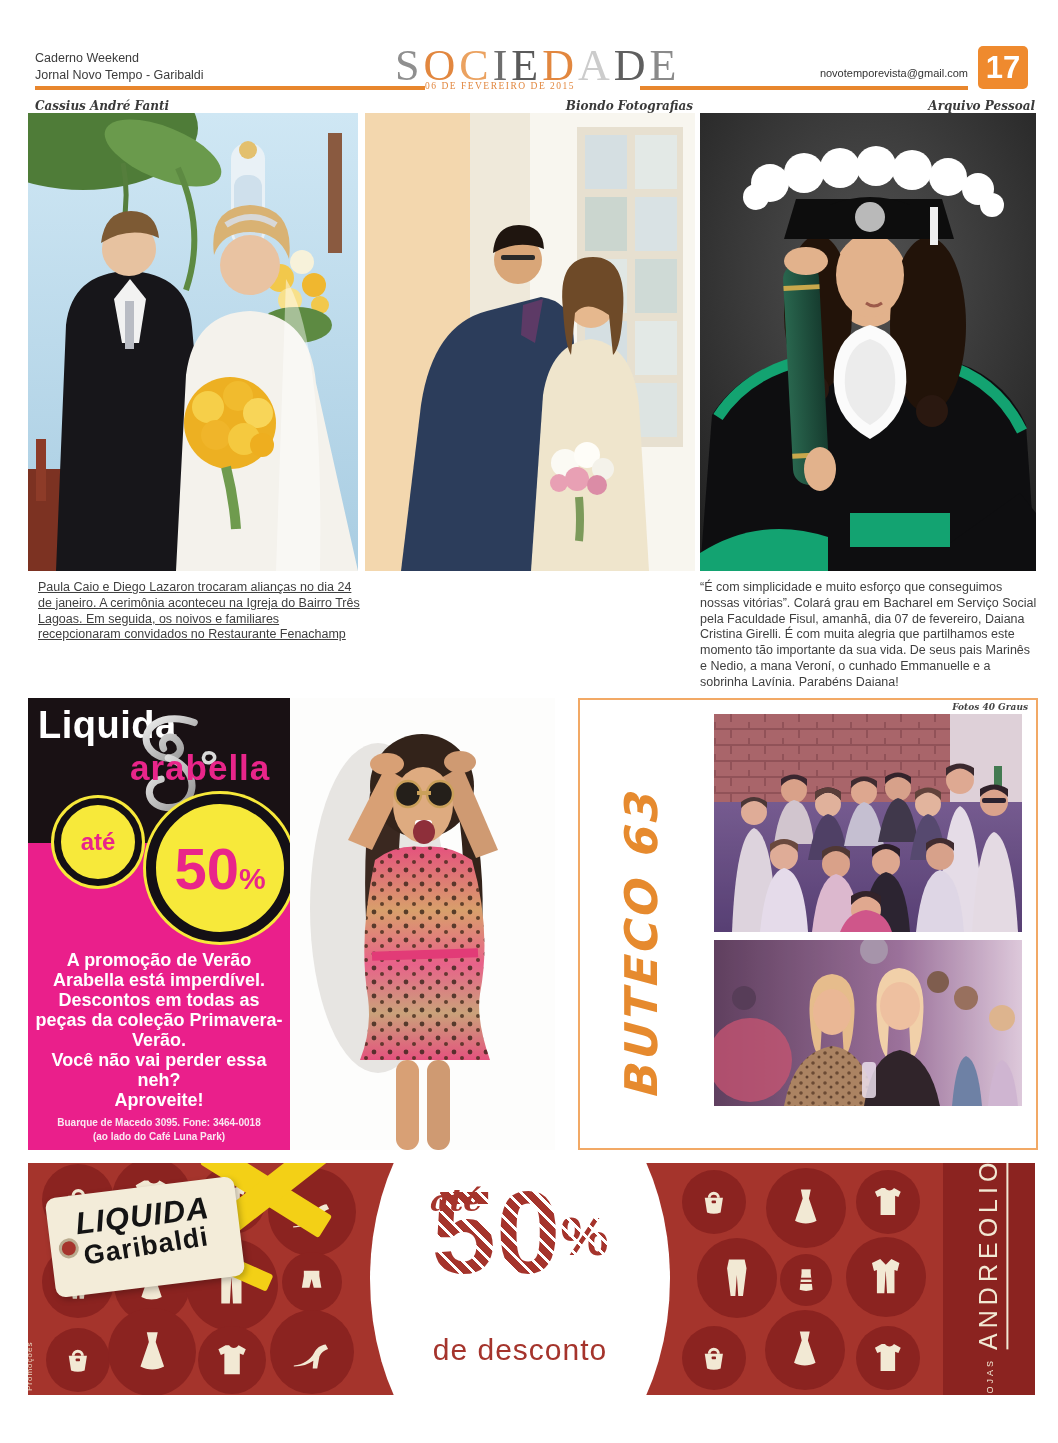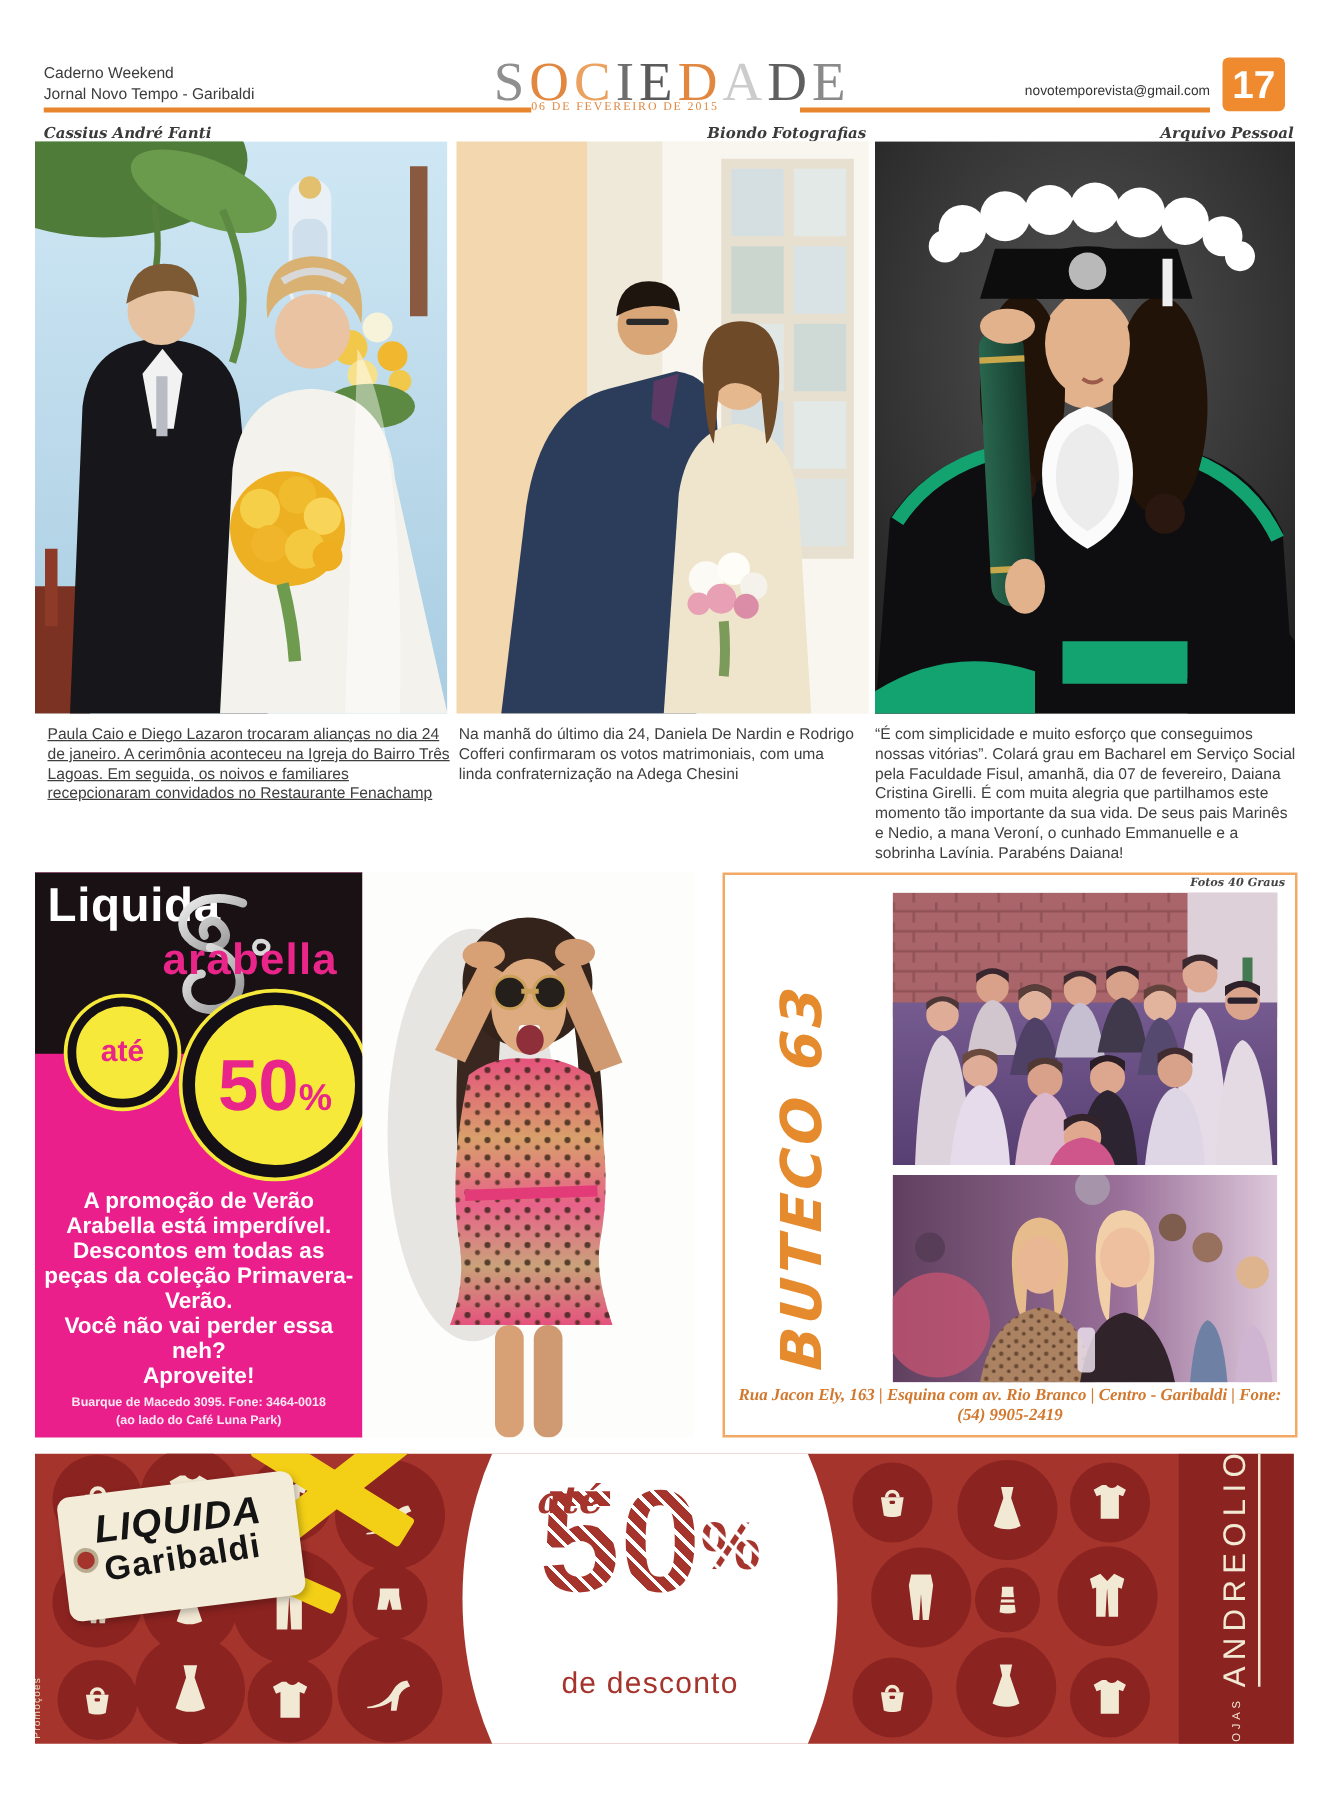--- a/index.html
+++ b/index.html
@@ -81,21 +81,21 @@
   .banner-ate{left:402px;top:20px;font-family:"DejaVu Serif",serif;font-style:italic;font-weight:bold;
               font-size:30px;color:#a5342c;z-index:4;}
   .banner-big{left:342px;top:12px;width:300px;text-align:center;z-index:3;
               font-weight:bold;color:#a5342c;}
   .banner-50{font-size:116px;line-height:1;font-weight:bold;}
   .banner-pct{font-size:54px;font-weight:bold;vertical-align:18px;}
   @supports ((-webkit-background-clip:text)){
     .striped{background:repeating-linear-gradient(45deg,#a5342c 0 7px,#ffffff 7px 10px);
              -webkit-background-clip:text;background-clip:text;color:transparent;}
   }
-  .banner-desc{left:342px;top:170px;width:300px;text-align:center;font-size:24px;color:#a5342c;
+  .banner-desc{left:342px;top:170px;width:300px;text-align:center;font-size:30px;color:#a5342c;
                letter-spacing:1px;z-index:3;}
   .tag{left:22px;top:24px;width:190px;height:100px;background:#f3ecd9;border-radius:10px;
        transform:rotate(-7deg);z-index:3;box-shadow:2px 3px 6px rgba(0,0,0,.25);
        text-align:center;padding-top:14px;box-sizing:border-box;color:#141414;}
   .tag .l1{font-size:31px;font-weight:bold;font-style:italic;letter-spacing:1px;line-height:30px;}
   .tag .l2{font-size:27px;font-weight:bold;letter-spacing:1px;transform:rotate(-2deg);}
   .tag-hole{position:absolute;left:8px;top:42px;width:14px;height:14px;border-radius:50%;
             background:#a5342c;border:3px solid #b9ab8f;}
   .xbar{position:absolute;background:#f3d016;z-index:2;border-radius:3px;}
   .x1{left:168px;top:14px;width:140px;height:26px;transform:rotate(32deg);}
@@ -267,21 +267,20 @@
         <rect x="88" y="150" width="36" height="222" rx="16" fill="url(#tube)"></rect>
         <rect x="88" y="172" width="36" height="5" fill="#c9a84c"></rect>
         <rect x="88" y="340" width="36" height="5" fill="#c9a84c"></rect>
       </g>
       <ellipse cx="106" cy="148" rx="22" ry="14" fill="#e2b28c"></ellipse>
       <ellipse cx="120" cy="356" rx="16" ry="22" fill="#e2b28c"></ellipse>
     </svg>
   </div>
 
   <div class="abs caption cap1">Paula Caio e Diego Lazaron trocaram alianças no dia 24 de janeiro. A cerimônia aconteceu na Igreja do Bairro Três Lagoas. Em seguida, os noivos e familiares recepcionaram convidados no Restaurante Fenachamp</div>
-  <div class="abs caption cap2">Na manhã do último dia 24, Daniela De Nardin e Rodrigo Cofferi confirmaram os votos matrimoniais, com uma linda confraternização na Adega Chesini</div>
   <div class="abs caption cap3">“É com simplicidade e muito esforço que conseguimos nossas vitórias”. Colará grau em Bacharel em Serviço Social pela Faculdade Fisul, amanhã, dia 07 de fevereiro, Daiana Cristina Girelli. É com muita alegria que partilhamos este momento tão importante da sua vida. De seus pais Marinês e Nedio, a mana Veroní, o cunhado Emmanuelle e a sobrinha Lavínia. Parabéns Daiana!</div>
 
   <div class="abs ad">
     <div class="ad-left">
       <div class="ad-black"></div>
       <div class="abs ad-liquida">Liquida</div>
       <svg class="abs ad-swirl" width="118" height="118" viewBox="0 0 100 100">
         <defs>
             <linearGradient id="silver" x1="0" y1="0" x2="1" y2="1">
           <stop offset="0" stop-color="#efefef"></stop>
@@ -444,21 +443,20 @@
         <path d="M96 80 q-4 -44 22 -46 q26 2 22 46 q-2 30 -10 38 l-2 -34 q-10 -12 -20 0 l-2 34 q-8 -8 -10 -38z" fill="#e3c183"></path>
         <ellipse cx="118" cy="72" rx="19" ry="23" fill="#e8bb8e"></ellipse>
         <path d="M70 166 Q80 112 118 106 Q152 110 162 166 Z" fill="url(#leo2)"></path>
         <path d="M163 76 q-4 -46 22 -48 q28 2 24 50 q-2 34 -12 42 l-2 -38 q-10 -12 -20 0 l-2 36 q-8 -8 -10 -42z" fill="#f0d8a4"></path>
         <ellipse cx="186" cy="66" rx="20" ry="24" fill="#ecc59a"></ellipse>
         <path d="M150 166 Q158 114 186 110 Q216 116 226 166 Z" fill="#141414"></path>
         <rect x="148" y="122" width="14" height="36" rx="4" fill="#e8e8f0" opacity=".85"></rect>
         <rect width="308" height="166" fill="#ff9ad0" opacity=".12"></rect>
       </svg>
     </div>
-    <div class="abs buteco-addr">Rua Jacon Ely, 163 | Esquina com av. Rio Branco | Centro - Garibaldi | Fone: (54) 9905-2419</div>
   </div>
 
   <div class="abs banner">
     <div class="white-blob"></div>
     <div class="abs xbar x1"></div>
     <div class="abs xbar x2"></div>
     <div class="abs xbar x3"></div>
     <div class="abs tag">
       <div class="tag-hole"></div>
       <div class="l1">LIQUIDA</div>

